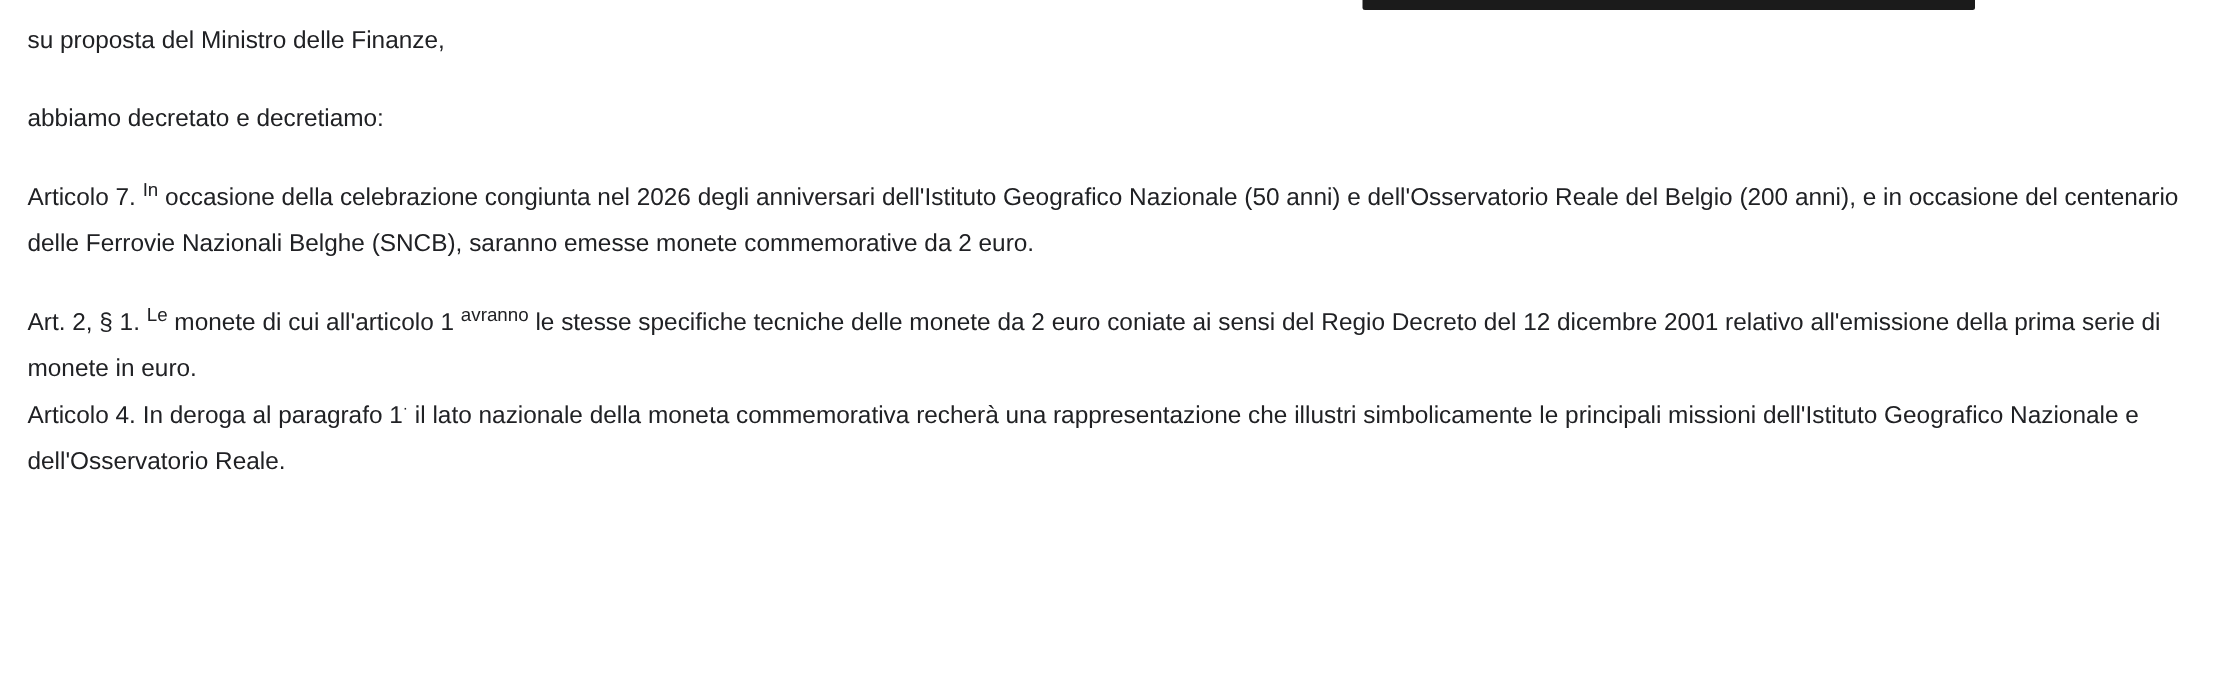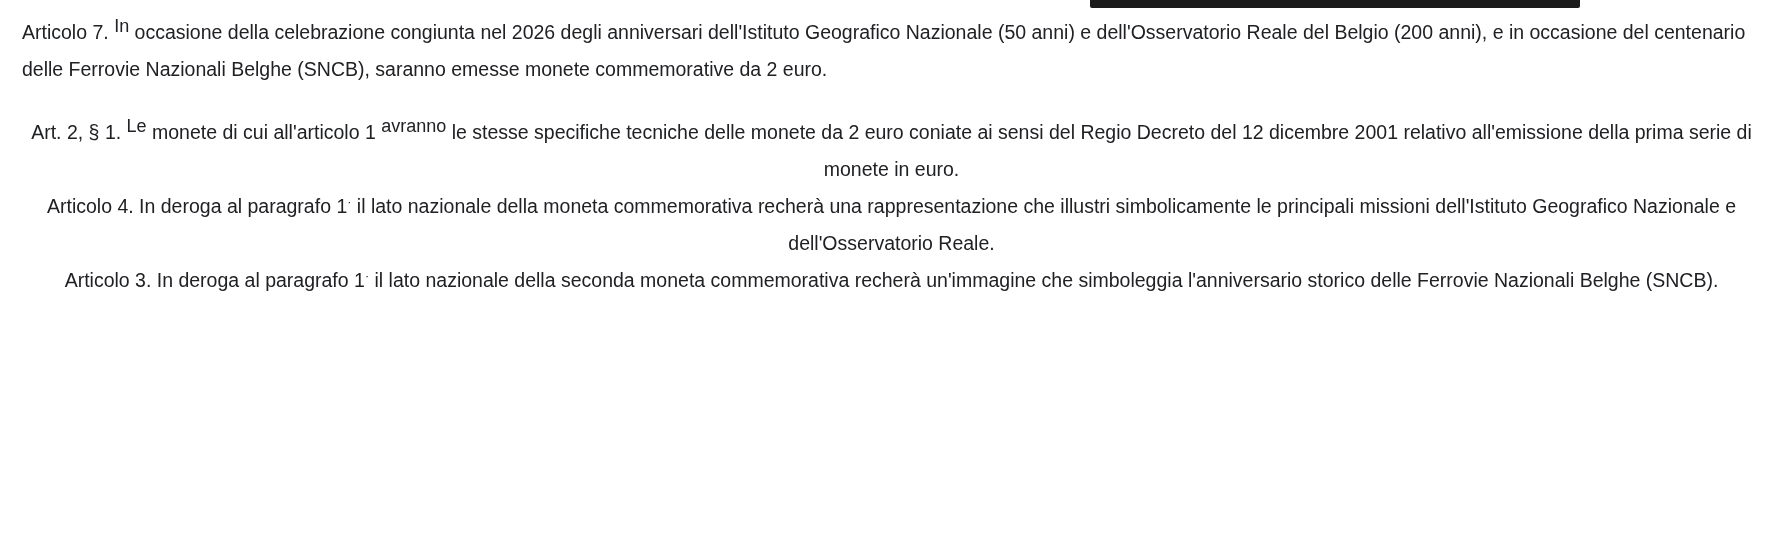--- a/index.html
+++ b/index.html
@@ -42,54 +42,56 @@
     margin: 0 0 0 0;
     font-size: 19.5px;
     line-height: 37px;
     color: #202124;
   }
   .para {
     margin-bottom: 26px;
   }
   .para-tight {
     margin-bottom: 0;
-    text-align: center;
   }
   sup.raised {
-    font-size: 18px;
+    font-size: 15px;
     line-height: 0;
     vertical-align: super;
   }
   .sep-dot {
     font-size: 12.5px;
     vertical-align: super;
     line-height: 0;
   }
 </style>
 </head>
 <body>
 
 <div class="page">
 
   <div class="top-bar-fragment"></div>
 
   <div class="doc-body">
 
+    <p class="para">
+      <span>su proposta del Ministro delle Finanze,</span>
+    </p>
 
+    <p class="para">
+      <span>abbiamo decretato e decretiamo:</span>
+    </p>
 
     <p class="para">
       <span>Articolo 7.</span><span>&nbsp;</span><sup class="raised">In</sup><span> occasione della celebrazione congiunta nel 2026 degli anniversari dell'Istituto Geografico Nazionale (50 anni) e dell'Osservatorio Reale del Belgio (200 anni), e in occasione del centenario delle Ferrovie Nazionali Belghe (SNCB), saranno emesse monete commemorative da 2 euro.</span>
     </p>
 
     <p class="para-tight">
       <span>Art. 2, § 1.</span><span>&nbsp;</span><sup class="raised">Le</sup><span> monete di cui all'articolo 1 </span><sup class="raised">avranno</sup><span> le stesse specifiche tecniche delle monete da 2 euro coniate ai sensi del Regio Decreto del 12 dicembre 2001 relativo all'emissione della prima serie di monete in euro.</span>
     </p>
 
     <p class="para-tight">
       <span>Articolo 4. In deroga al paragrafo 1</span><span class="sep-dot">·</span><span> il lato nazionale della moneta commemorativa recherà una rappresentazione che illustri simbolicamente le principali missioni dell'Istituto Geografico Nazionale e dell'Osservatorio Reale.</span>
     </p>
 
-    <p class="para-tight">
-      <span>Articolo 3. In deroga al paragrafo 1</span><span class="sep-dot">·</span><span> il lato nazionale della seconda moneta commemorativa recherà un'immagine che simboleggia l'anniversario storico delle Ferrovie Nazionali Belghe (SNCB).</span>
-    </p>
 
   </div>
 </div>
 
 </body></html>

